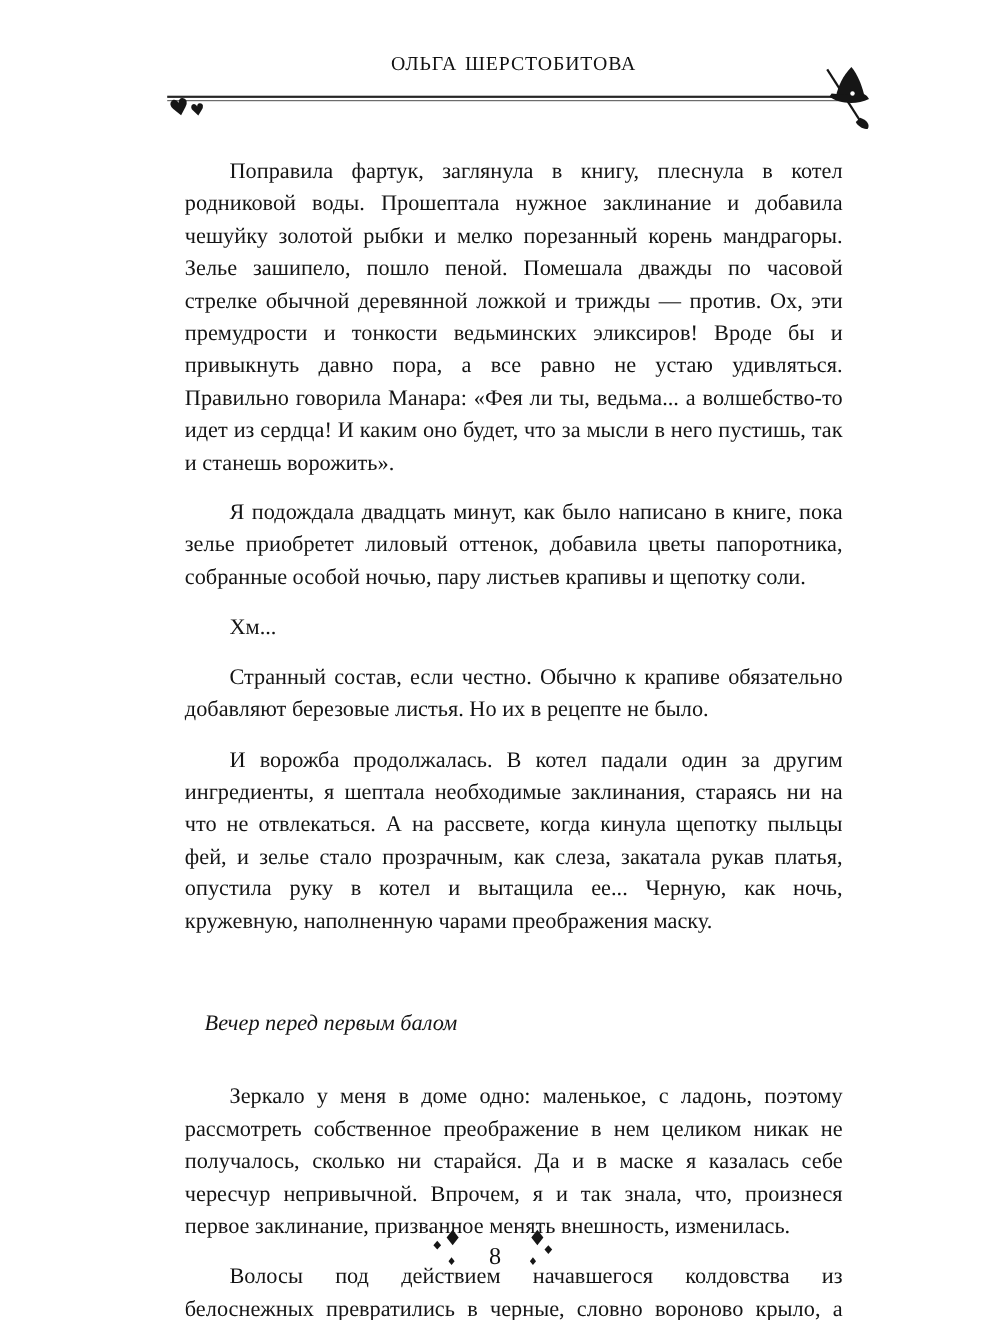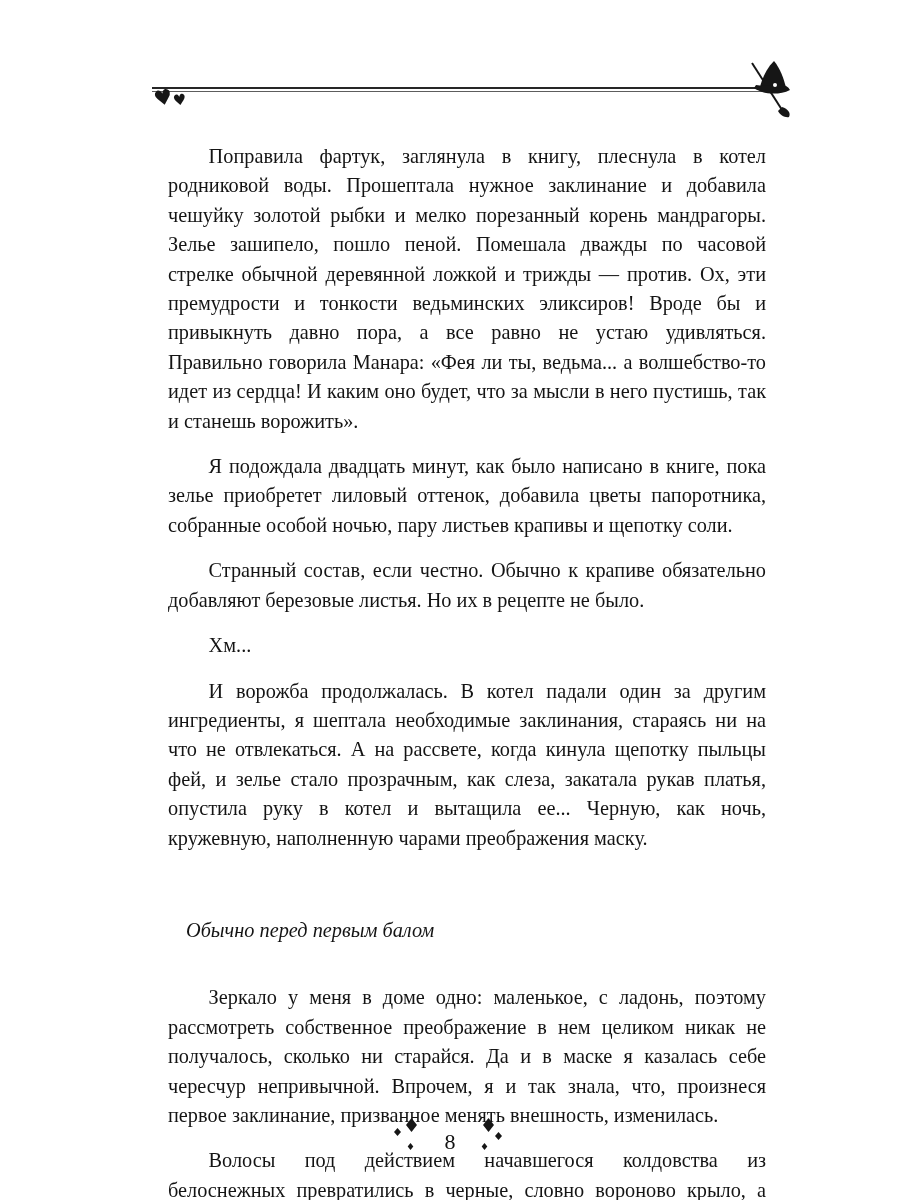--- a/index.html
+++ b/index.html
@@ -138,20 +138,21 @@
     padding-top: 10px;
   }
   .sparkles { width: 40px; height: 50px; display: block; }
 </style>
 </head>
 <body>
 
 <div class="page">
 
   <div class="running-head">
+    <div class="author-name">Ольга Шерстобитова</div>
 
     <div class="head-rule"></div>
 
     <div class="hearts">
       <span class="h h1">♥</span>
       <span class="h h2">♥</span>
     </div>
 
     <div class="witch-ornament">
       <svg width="52" height="64" viewBox="0 0 52 64" xmlns="http://www.w3.org/2000/svg">
@@ -165,26 +166,26 @@
         <path d="M10 33 C18 39 34 41 46 35 C44 31 40 29 34 30 C26 31 18 31 12 30 Z" fill="#161616"></path>
 
         <circle cx="31" cy="30" r="2" fill="#ffffff"></circle>
       </svg>
     </div>
   </div>
 
   <div class="text-block">
     <p class="para">Поправила фартук, заглянула в книгу, плеснула в котел родниковой воды. Прошептала нужное заклинание и добавила чешуйку золотой рыбки и мелко порезанный корень мандрагоры. Зелье зашипело, пошло пеной. Помешала дважды по часовой стрелке обычной деревянной ложкой и трижды — против. Ох, эти премудрости и тонкости ведьминских эликсиров! Вроде бы и привыкнуть давно пора, а все равно не устаю удивляться. Правильно говорила Манара: «Фея ли ты, ведьма... а волшебство-то идет из сердца! И каким оно будет, что за мысли в него пустишь, так и станешь ворожить».</p>
     <p class="para">Я подождала двадцать минут, как было написано в книге, пока зелье приобретет лиловый оттенок, добавила цветы папоротника, собранные особой ночью, пару листьев крапивы и щепотку соли.</p>
+    <p class="para">Хм...</p>
     <p class="para">Странный состав, если честно. Обычно к крапиве обязательно добавляют березовые листья. Но их в рецепте не было.</p>
-    <p class="para">Хм...</p>
     <p class="para">И ворожба продолжалась. В котел падали один за другим ингредиенты, я шептала необходимые заклинания, стараясь ни на что не отвлекаться. А на рассвете, когда кинула щепотку пыльцы фей, и зелье стало прозрачным, как слеза, закатала рукав платья, опустила руку в котел и вытащила ее... Черную, как ночь, кружевную, наполненную чарами преображения маску.</p>
 
     <div class="gap-before-title"></div>
-    <p class="section-title">Обычно перед первым балом</p>
+    <p class="section-title">Вечер перед первым балом</p>
     <div class="gap-after-title"></div>
 
     <p class="para">Зеркало у меня в доме одно: маленькое, с ладонь, поэтому рассмотреть собственное преображение в нем целиком никак не получалось, сколько ни старайся. Да и в маске я казалась себе чересчур непривычной. Впрочем, я и так знала, что, произнеся первое заклинание, призванное менять внешность, изменилась.</p>
     <p class="para">Волосы под действием начавшегося колдовства из белоснежных превратились в черные, словно вороново крыло, а глаза стали не карими, а темно-зелеными. Но от любопытства я не знала куда деться. Впервые же пробую подобные чары! И они весьма капризны, так как в них содержится капелька волшебства фей, без которого преображение невозможно. Эта самая капелька, из которой появилась на свет маска, и откликалась на мои за-</p>
   </div>
 
   <div class="footer">
     <div class="folio-wrap">
 
       <span>

